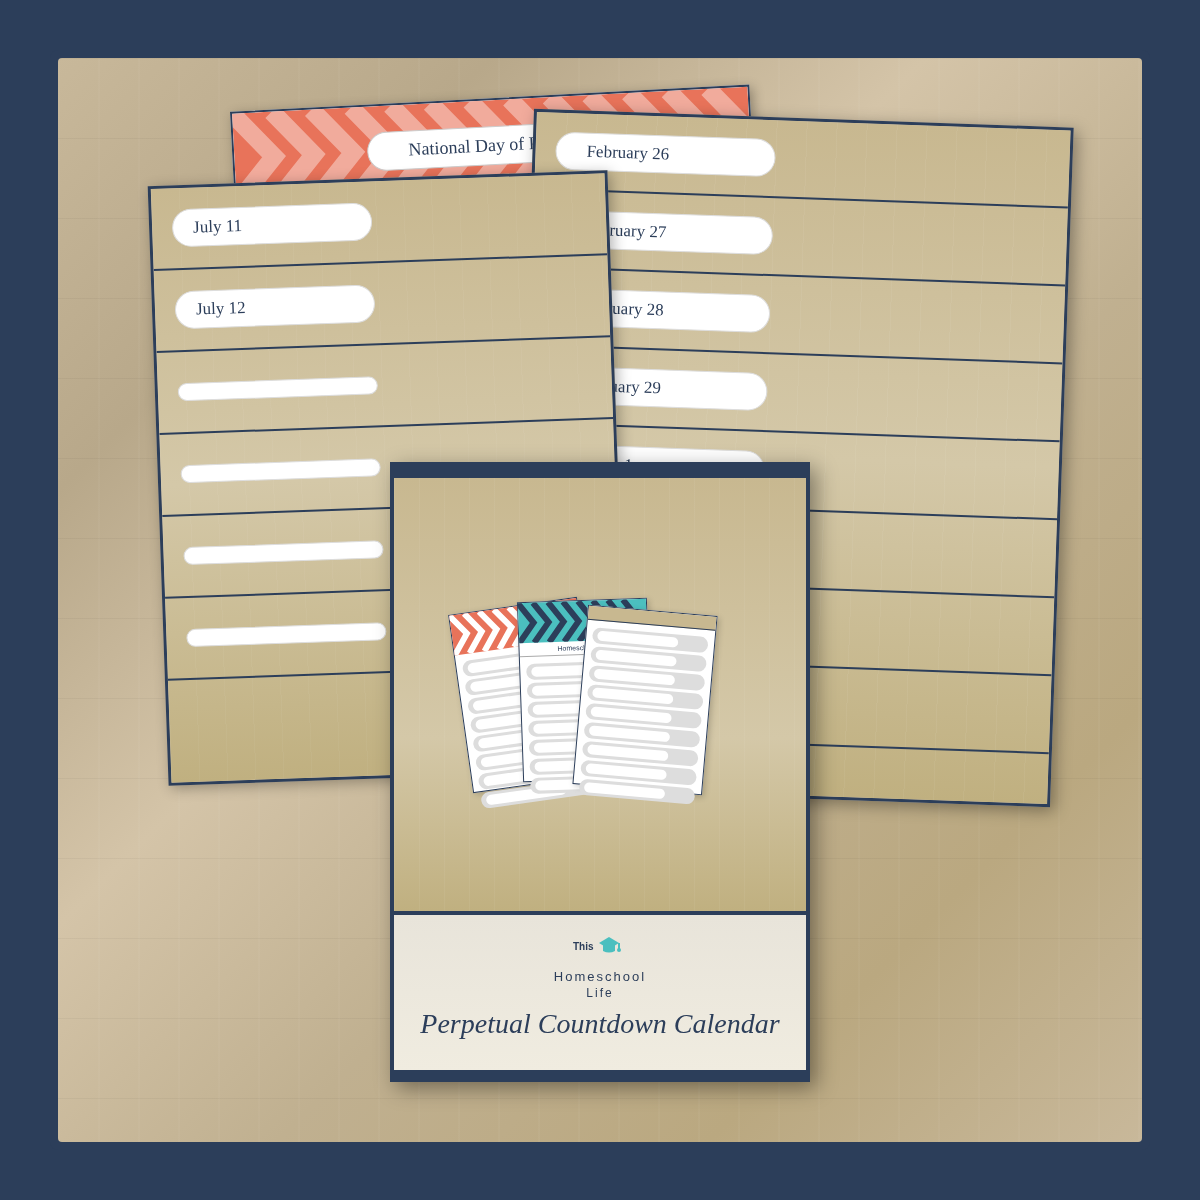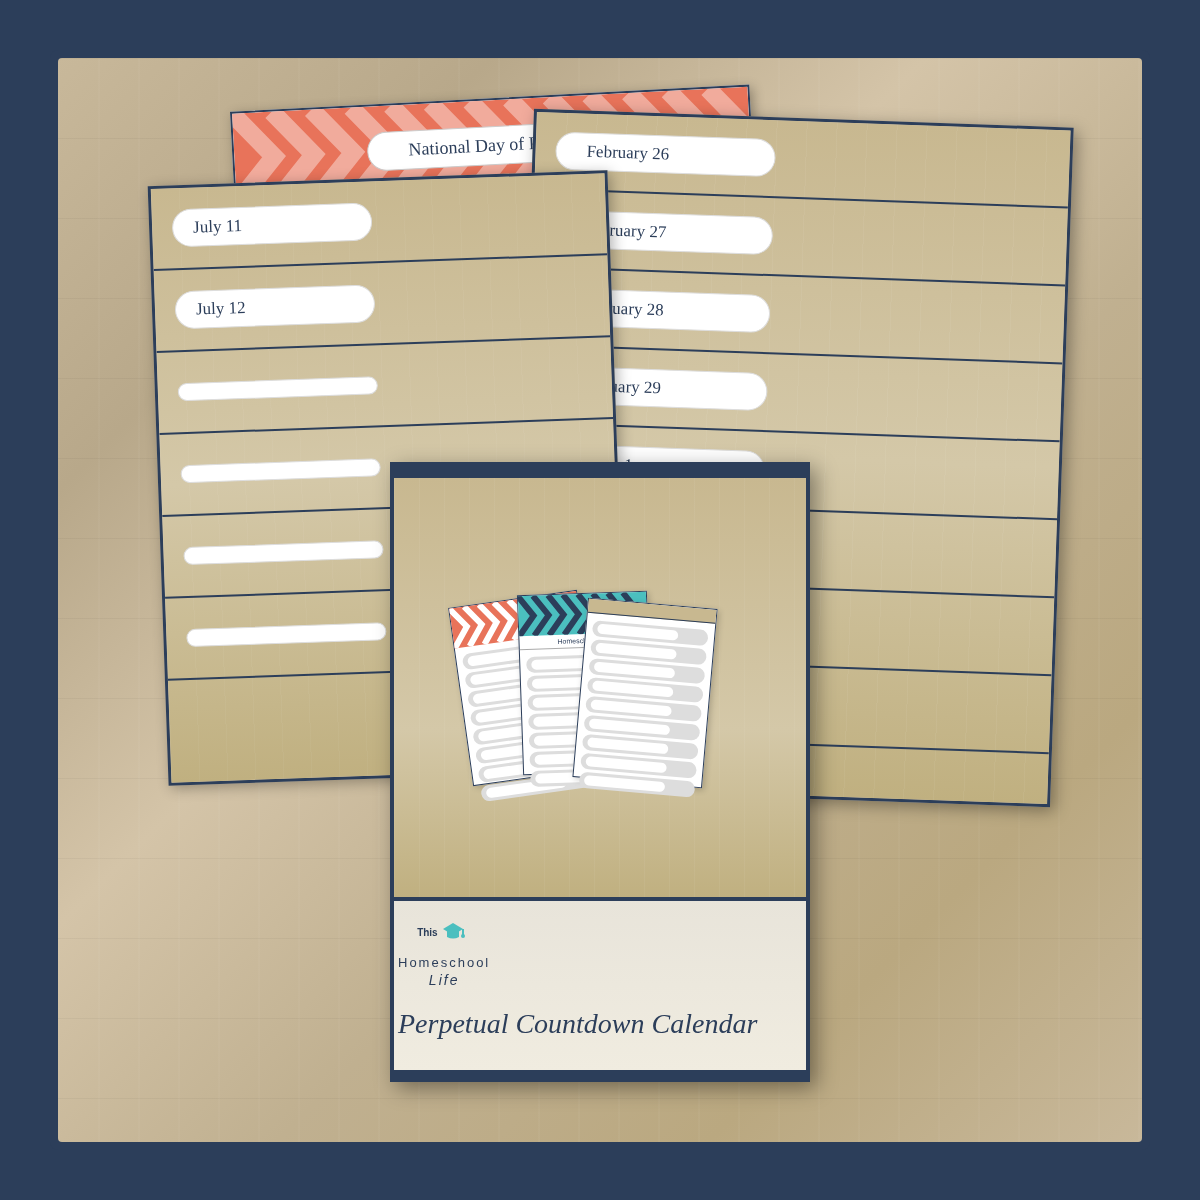--- a/index.html
+++ b/index.html
@@ -309,38 +309,38 @@
       height: 10px;
       width: 70%;
       margin-left: 5px;
     }
 
     .main-bottom-section {
       background: linear-gradient(180deg, #e8e4da 0%, #f0ece0 100%);
       padding: 20px 4px 30px;
       display: flex;
       flex-direction: column;
-      align-items: flex-start;
+      align-items: center;
       gap: 8px;
     }
 
     .brand-logo {
       display: flex;
       flex-direction: column;
       align-items: center;
       gap: 2px;
     }
 
     .main-title {
       font-family: Georgia, 'Times New Roman', serif;
       font-size: 28px;
       color: #2c3e5a;
       font-style: italic;
       text-align: center;
-      margin-top: 12px;
+      margin-top: 0;
     }
 
     
     .chev-svg { position: absolute; inset: 0; width: 100%; height: 100%; opacity: 0.4; }
   </style>
 </head>
 <body>
 
 <div class="outer-frame">
   <div class="wood-bg"></div>
@@ -588,21 +588,21 @@
           <div style="position: relative; display: flex; align-items: flex-end; gap: 4px;">
             <div style="font-size: 10px; color: #2c3e5a; font-family: Arial; font-weight: bold; position: absolute; top: 6px; left: -6px;">This</div>
             <svg width="24" height="20" viewBox="0 0 24 20" style="margin-left: 18px; margin-bottom: 2px;">
               <polygon points="12,2 22,8 12,14 2,8" fill="#4bbfbf"></polygon>
               <path d="M6,10 L6,16 Q12,19 18,16 L18,10" fill="#4bbfbf" stroke="none"></path>
               <line x1="22" y1="8" x2="22" y2="15" stroke="#4bbfbf" stroke-width="2"></line>
               <circle cx="22" cy="15" r="2" fill="#4bbfbf"></circle>
             </svg>
           </div>
           <div style="font-size: 13px; color: #2c3e5a; font-family: Arial; letter-spacing: 2px; margin-top: 10px;">Homeschool</div>
-          <div style="font-size: 14px; color: #2c3e5a; font-family: Arial; letter-spacing: 2px; font-style: italic;">Life</div>
+          <div style="font-size: 12px; color: #2c3e5a; font-family: Arial; letter-spacing: 2px;">Life</div>
         </div>
 
         <div class="main-title">Perpetual Countdown Calendar</div>
 
       </div>
       <div style="height: 8px; background: #2c3e5a;"></div>
     </div>
 
   </div>
 </div>

